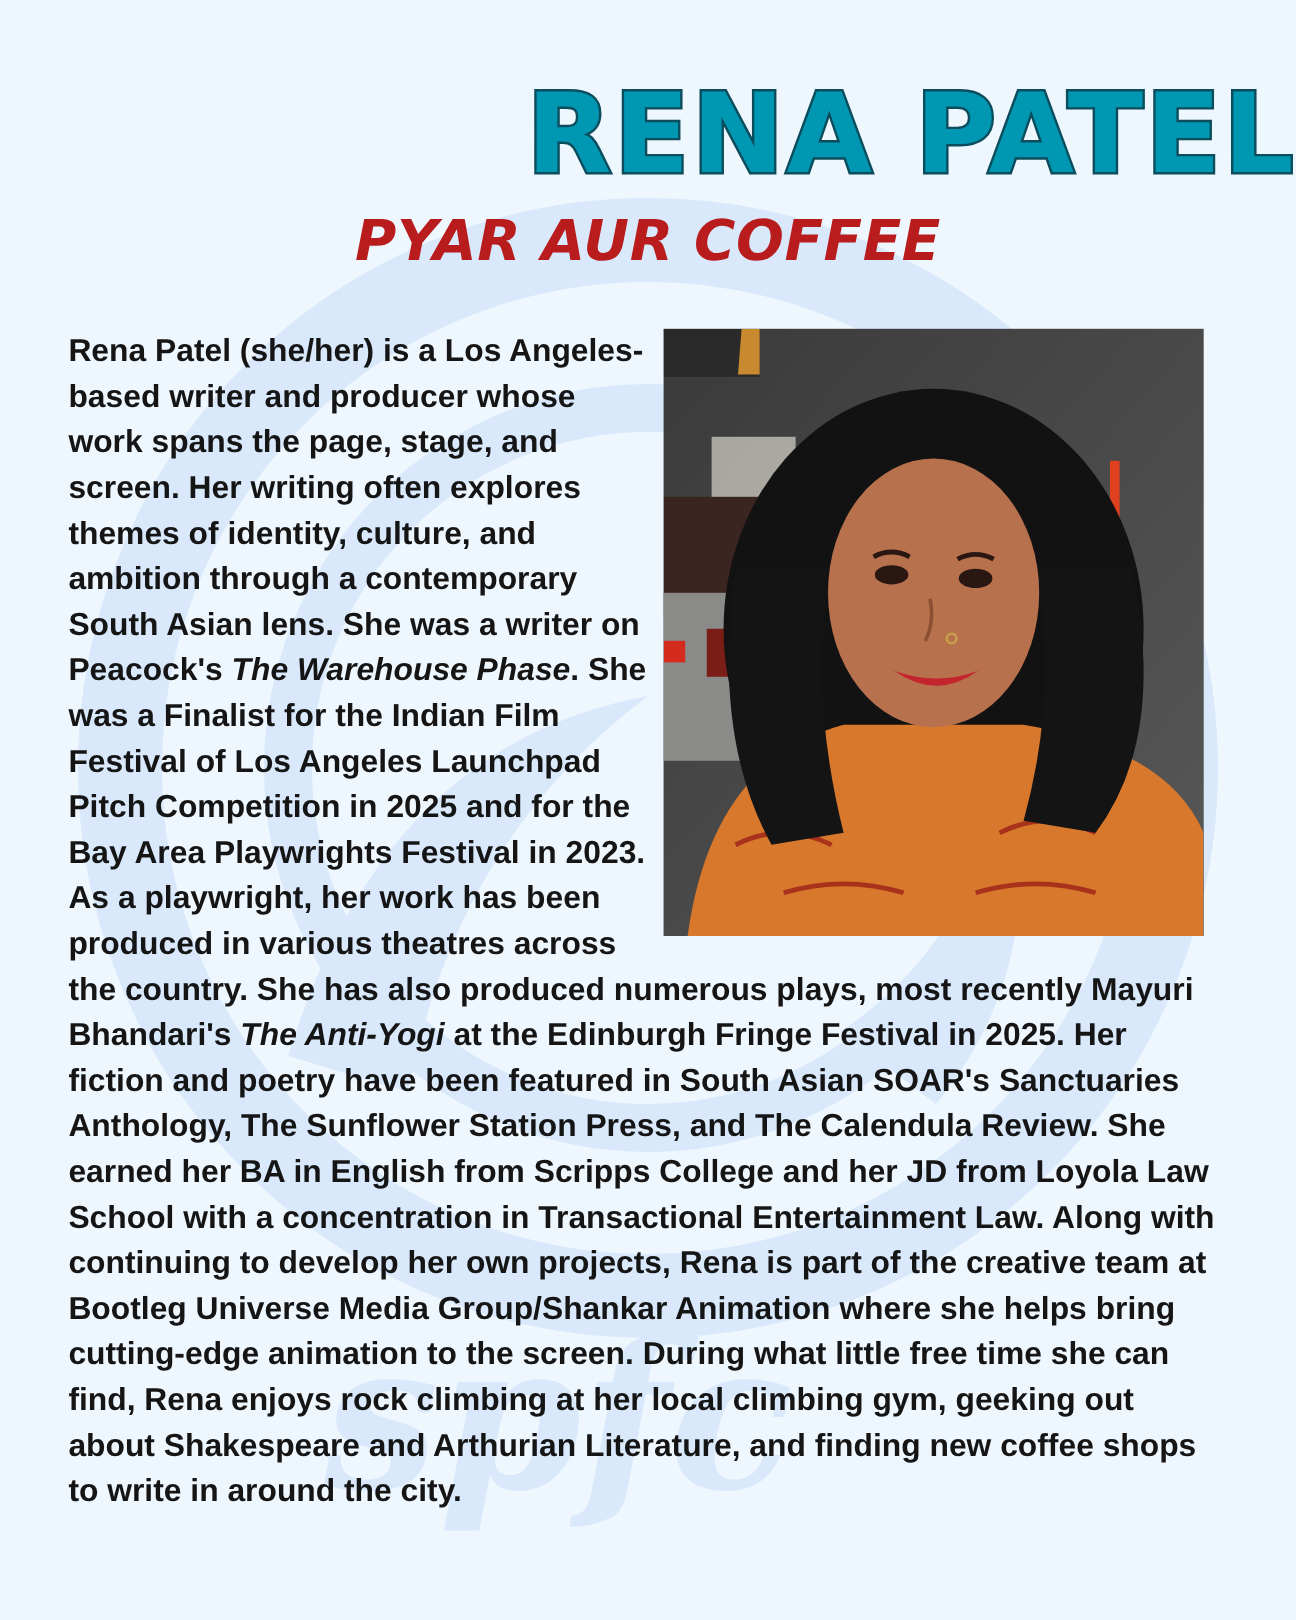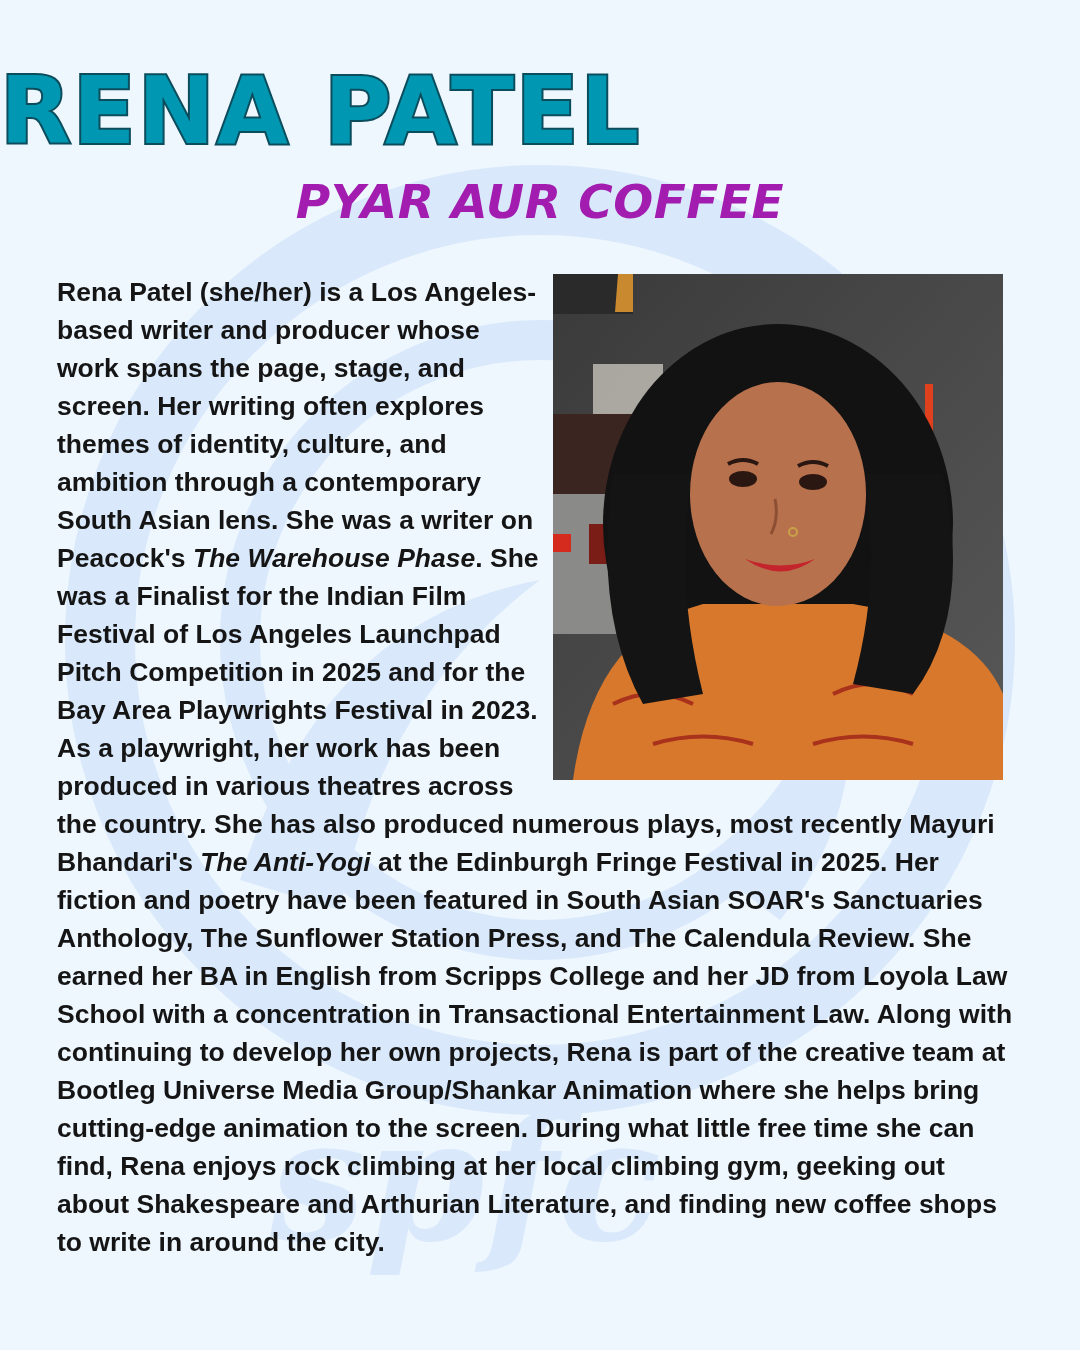--- a/index.html
+++ b/index.html
@@ -6,36 +6,36 @@
   body {
     width: 1080px; height: 1350px; overflow: hidden;
     background: #eef6fe;
     position: relative;
     font-family: "Liberation Sans", "DejaVu Sans", sans-serif;
   }
   .watermark { position: absolute; left: 0; top: 0; width: 1080px; height: 1350px; z-index: 0; }
   .content { position: relative; z-index: 1; }
   .title {
     position: absolute; left: 0; top: 62px; width: 1080px;
-    text-align: left;
+    text-align: right;
     font-family: "DejaVu Sans", sans-serif;
     font-weight: 900; font-size: 92px; line-height: 100px;
     letter-spacing: 2px;
     color: #0097b2;
     -webkit-text-stroke: 4px #0b4d5c;
     paint-order: stroke fill;
     transform: scaleX(1.0);
   }
   .subtitle {
     position: absolute; left: 0; top: 172px; width: 1080px;
     text-align: center;
     font-family: "DejaVu Sans", sans-serif;
     font-weight: bold; font-style: italic;
     font-size: 47px; line-height: 60px;
-    color: #a21caf;
+    color: #b91c1c;
     letter-spacing: 0.5px;
   }
   .photo {
     position: absolute; left: 553px; top: 274px; width: 450px; height: 506px;
     overflow: hidden; background: #4a4a4a;
   }
   .bio {
     position: absolute; left: 57px; top: 273px; width: 960px;
     font-family: Liberation Sans, sans-serif;
     font-weight: bold; font-size: 26.5px; line-height: 38px;

